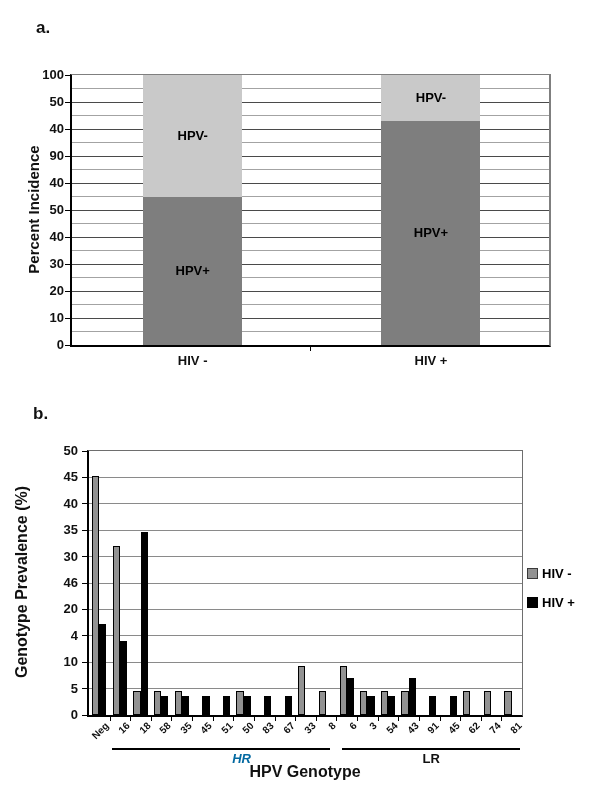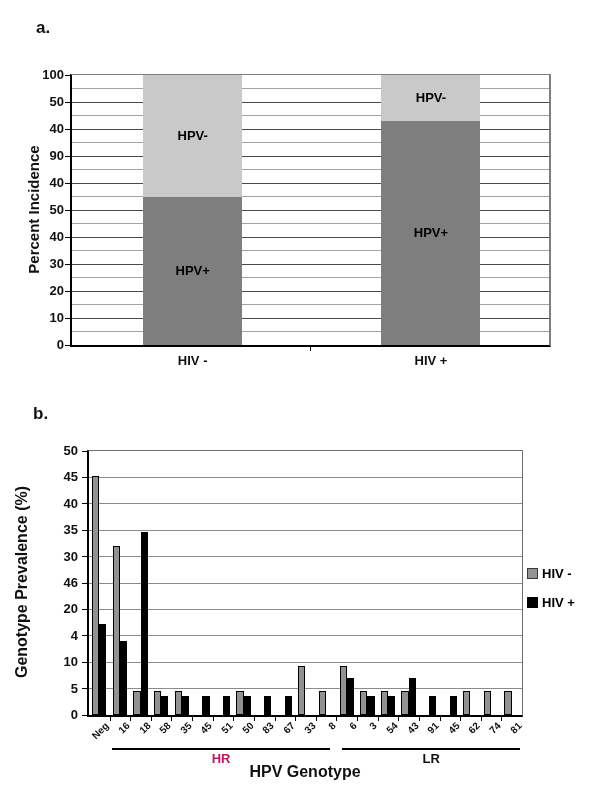--- a/index.html
+++ b/index.html
@@ -208,16 +208,16 @@
     <div style="position: absolute; left: 336.429px; top: 717px; width: 1px; height: 4px; background: rgb(0, 0, 0);"></div>
     <div style="position: absolute; left: 357.048px; top: 717px; width: 1px; height: 4px; background: rgb(0, 0, 0);"></div>
     <div style="position: absolute; left: 377.667px; top: 717px; width: 1px; height: 4px; background: rgb(0, 0, 0);"></div>
     <div style="position: absolute; left: 398.286px; top: 717px; width: 1px; height: 4px; background: rgb(0, 0, 0);"></div>
     <div style="position: absolute; left: 418.905px; top: 717px; width: 1px; height: 4px; background: rgb(0, 0, 0);"></div>
     <div style="position: absolute; left: 439.524px; top: 717px; width: 1px; height: 4px; background: rgb(0, 0, 0);"></div>
     <div style="position: absolute; left: 460.143px; top: 717px; width: 1px; height: 4px; background: rgb(0, 0, 0);"></div>
     <div style="position: absolute; left: 480.762px; top: 717px; width: 1px; height: 4px; background: rgb(0, 0, 0);"></div>
     <div style="position: absolute; left: 501.381px; top: 717px; width: 1px; height: 4px; background: rgb(0, 0, 0);"></div>
     <div style="position: absolute; left: 111.619px; top: 748px; width: 218.81px; height: 2px; background: rgb(0, 0, 0);"></div>
-    <div style="position: absolute; left: 191.024px; top: 751px; width: 60px; text-align: center; font-size: 13px; font-weight: bold; color: #be185d;">HR</div>
+    <div style="position: absolute; left: 191.024px; top: 751px; width: 60px; text-align: right; font-size: 13px; font-weight: bold; color: #0369a1; font-style: italic;">HR</div>
     <div style="position: absolute; left: 342.429px; top: 748px; width: 177.571px; height: 2px; background: rgb(0, 0, 0);"></div>
     <div style="position: absolute; left: 401.214px; top: 751px; width: 60px; text-align: center; font-size: 13px; font-weight: bold; color: rgb(17, 17, 17);">LR</div>
   </div>
 
 </body></html>

